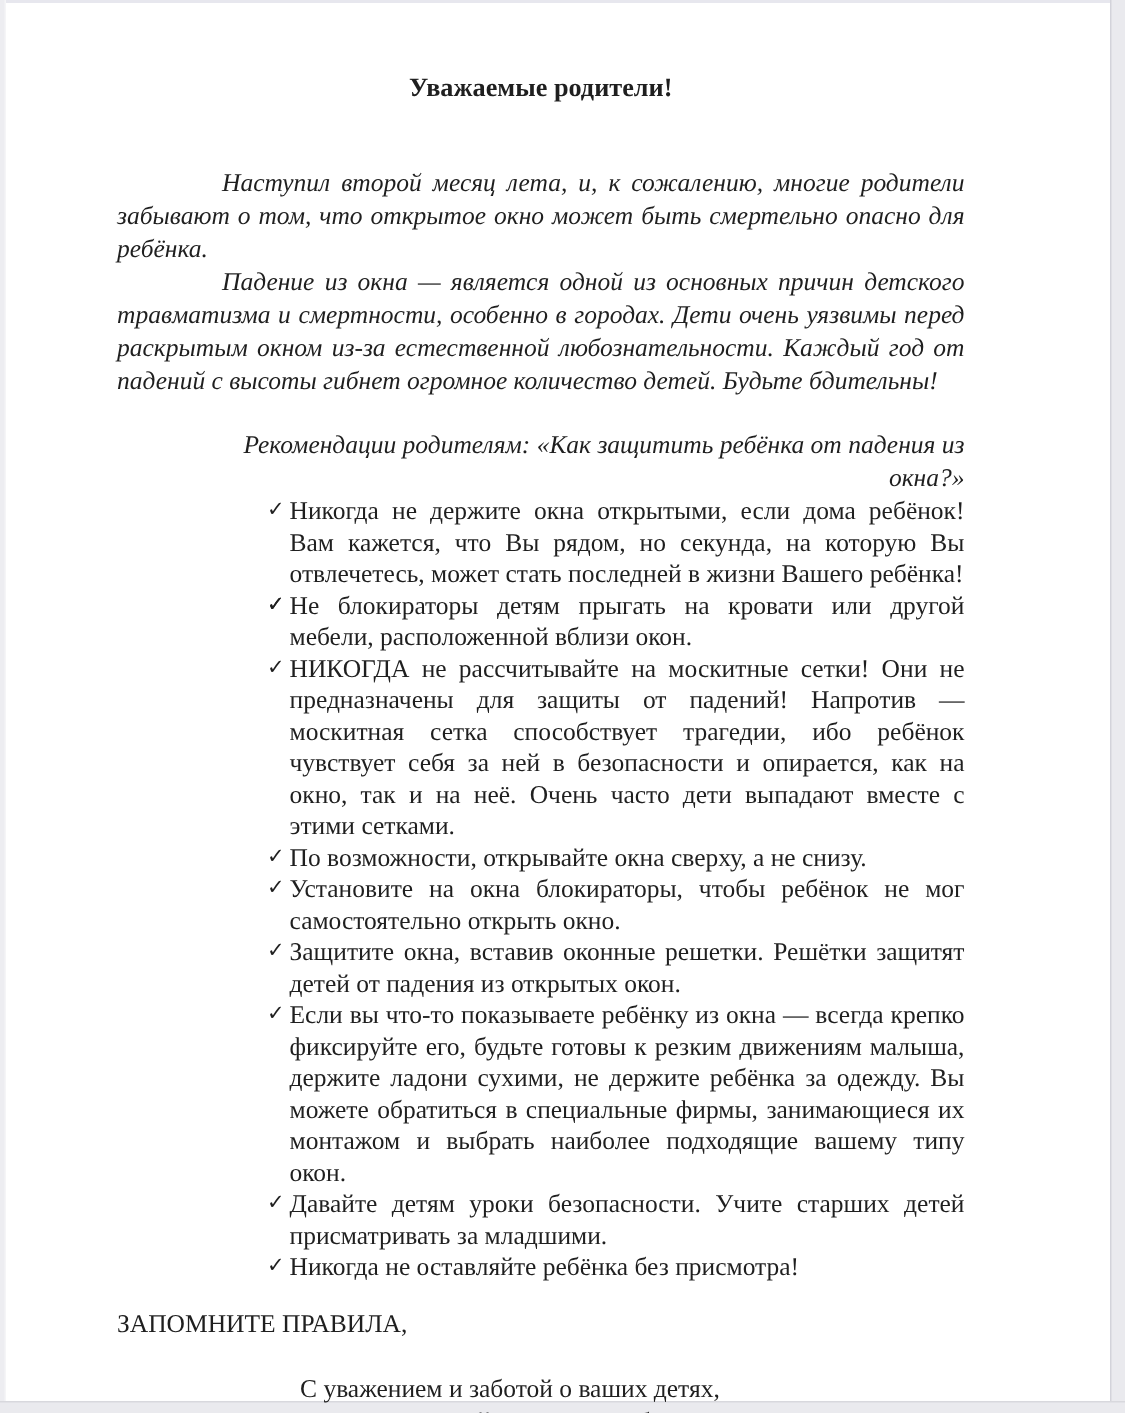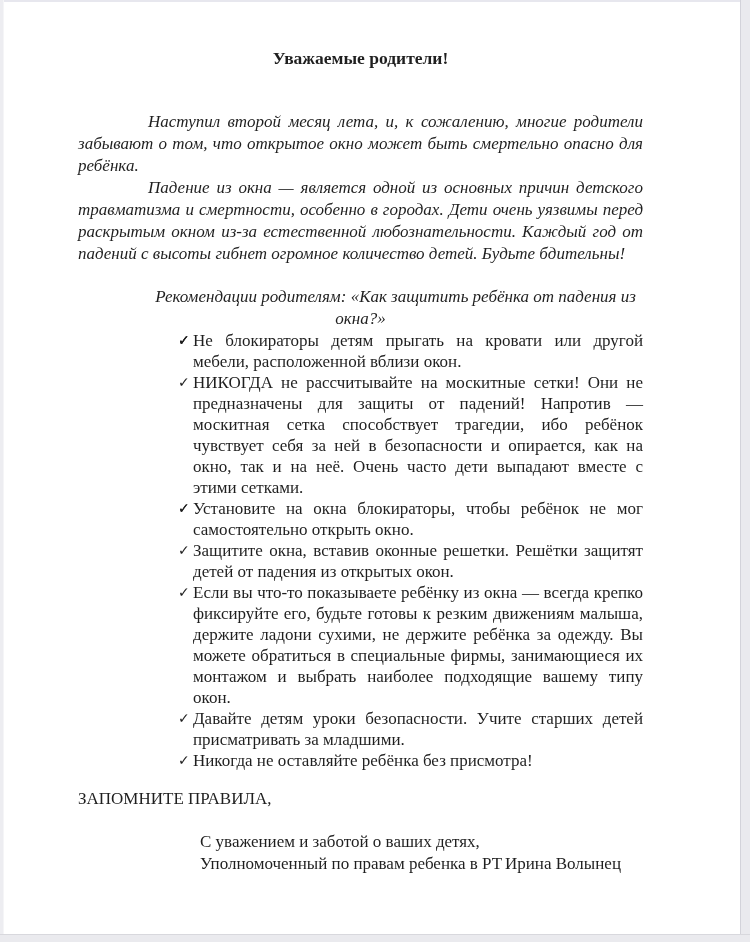--- a/index.html
+++ b/index.html
@@ -41,21 +41,21 @@
     text-align: center;
   }
   .para {
     margin: 0;
     text-align: justify;
     text-indent: 70px;
     font-style: italic;
   }
   .heading-line {
     margin-top: 21px;
-    text-align: center;
+    text-align: right;
   }
   .rec-list {
     margin: 0;
     line-height: 21px;
   }
   .rec-item {
     position: relative;
     padding-left: 115px;
     text-align: justify;
   }
@@ -94,34 +94,36 @@
     <h1 class="title">Уважаемые родители!</h1>
 
     <p class="para">Наступил второй  месяц лета, и, к сожалению,  многие родители забывают о том, что открытое окно может быть смертельно опасно для ребёнка.</p>
     <p class="para">Падение из окна — является одной из основных причин детского травматизма и смертности, особенно в городах. Дети очень уязвимы перед раскрытым окном из-за естественной любознательности. Каждый год от падений с высоты гибнет огромное количество детей. Будьте бдительны!</p>
 
     <p class="para heading-line">Рекомендации родителям: «Как защитить ребёнка от падения из окна?»</p>
 
     <div class="rec-list">
       <div class="rec-item">
         <span class="check">✓</span>
+        <span class="rec-text">Никогда не держите окна открытыми, если дома ребёнок! Вам кажется, что Вы рядом, но секунда, на которую Вы отвлечетесь, может стать последней в жизни Вашего ребёнка!</span>
       </div>
       <div class="rec-item">
         <span class="check">✓</span>
       </div>
       <div class="rec-item">
         <span class="check">✓</span>
         <span class="rec-text">Не блокираторы детям прыгать на кровати или другой мебели, расположенной вблизи окон.</span>
       </div>
       <div class="rec-item">
         <span class="check">✓</span>
         <span class="rec-text">НИКОГДА не рассчитывайте на москитные сетки! Они не предназначены для защиты от падений! Напротив — москитная сетка способствует трагедии, ибо ребёнок чувствует себя за ней в безопасности и опирается, как на окно, так и на неё. Очень часто дети выпадают вместе с этими сетками.</span>
       </div>
       <div class="rec-item">
         <span class="check">✓</span>
+        <span class="rec-text">По возможности, открывайте окна сверху, а не снизу.</span>
       </div>
       <div class="rec-item">
         <span class="check">✓</span>
         <span class="rec-text">Установите на окна блокираторы, чтобы ребёнок не мог самостоятельно открыть окно.</span>
       </div>
       <div class="rec-item">
         <span class="check">✓</span>
         <span class="rec-text">Защитите окна, вставив оконные решетки. Решётки защитят детей от падения из открытых окон.</span>
       </div>
       <div class="rec-item">

